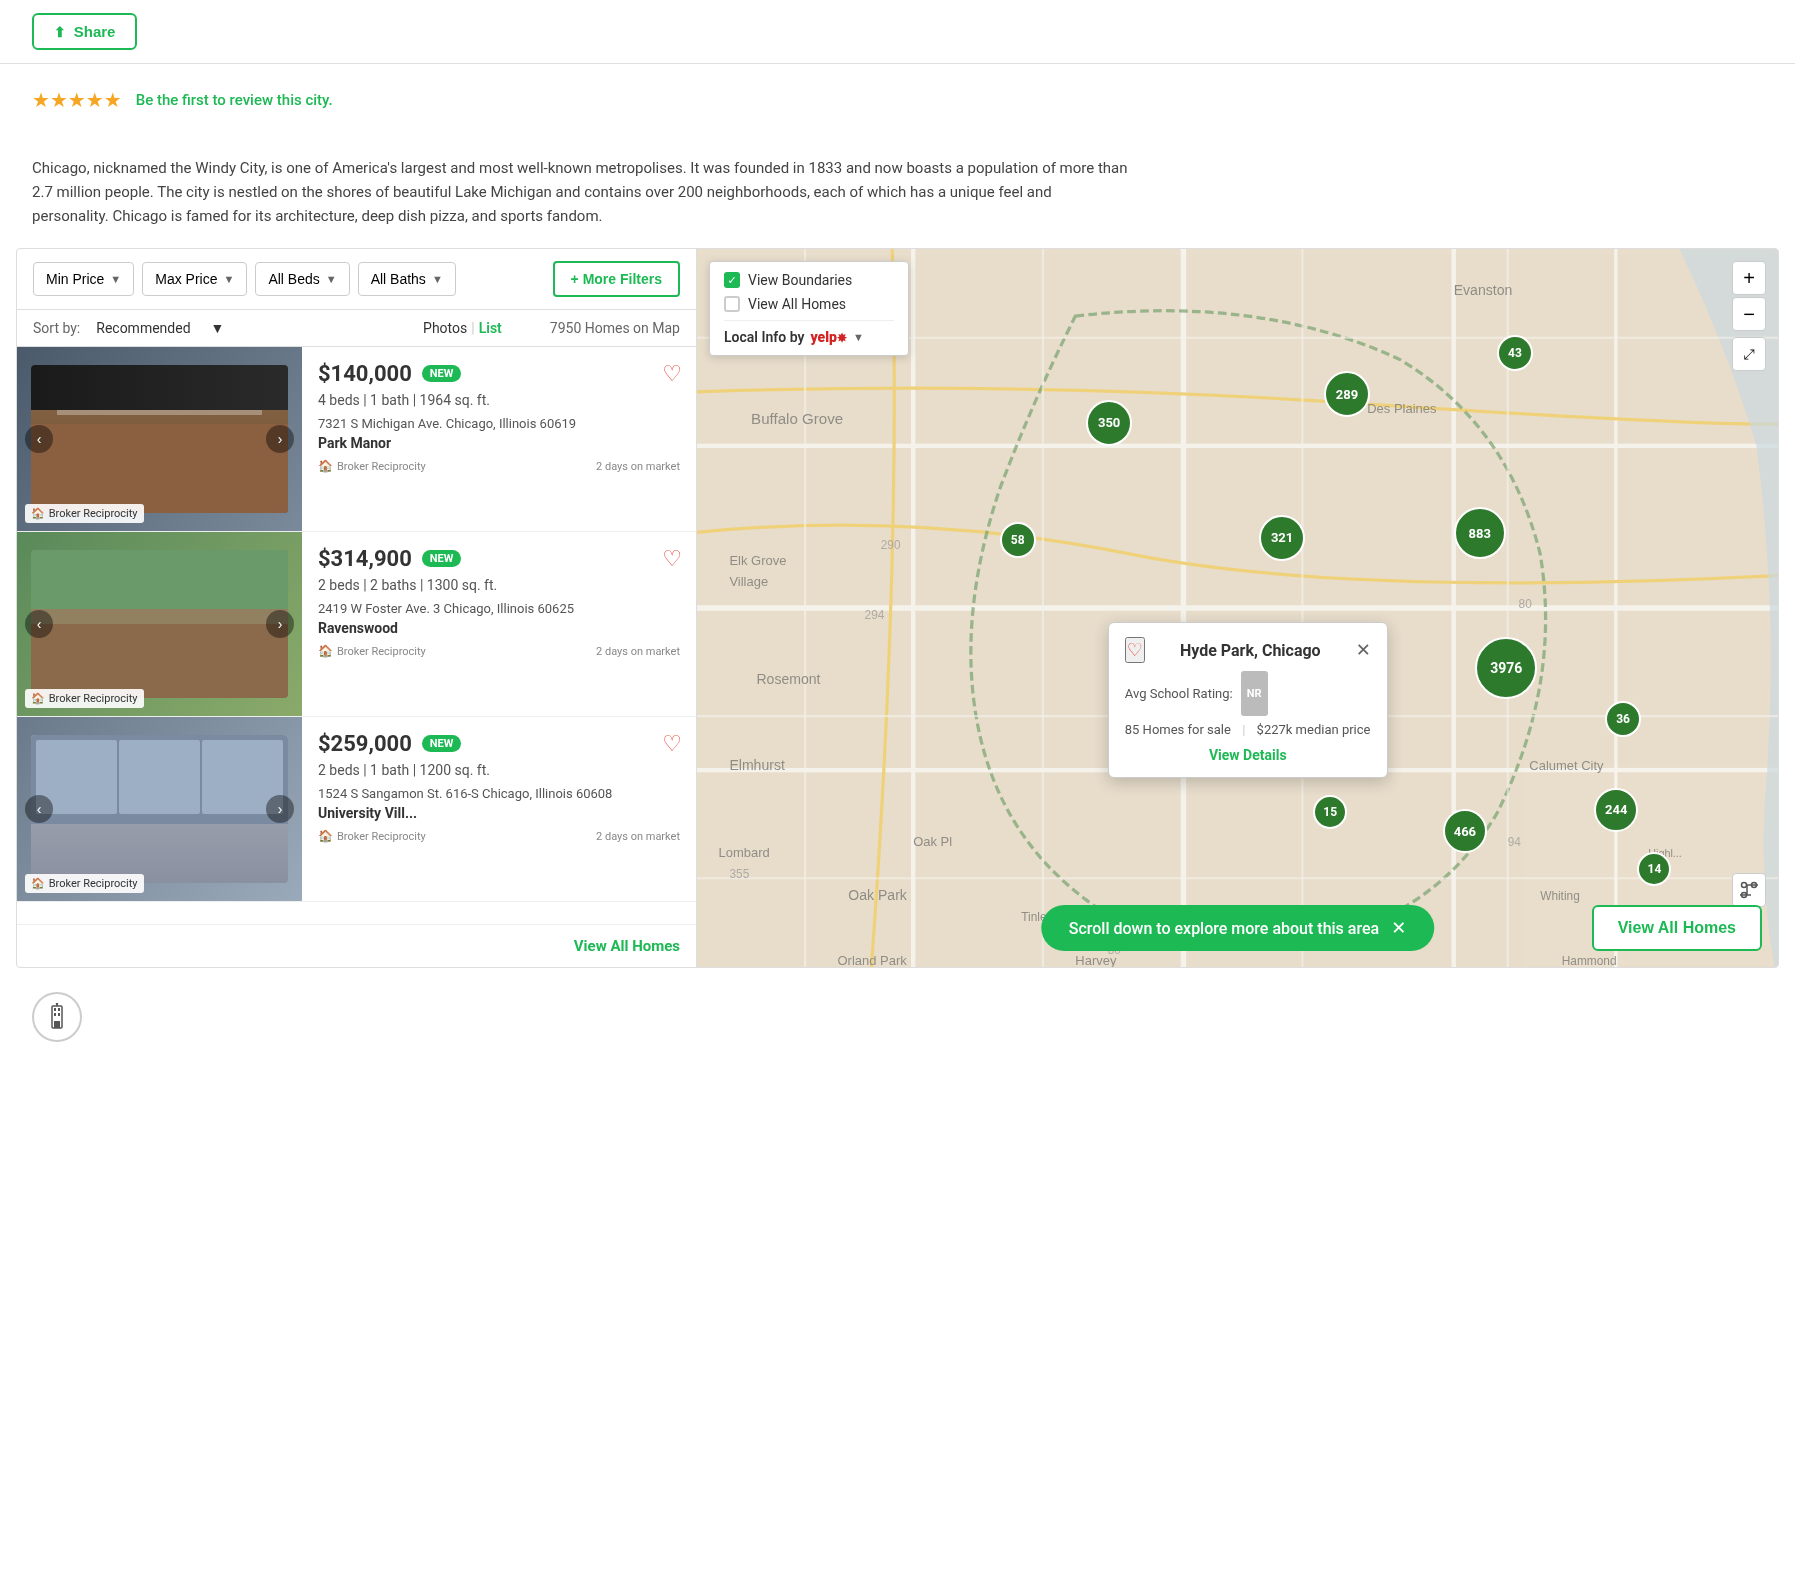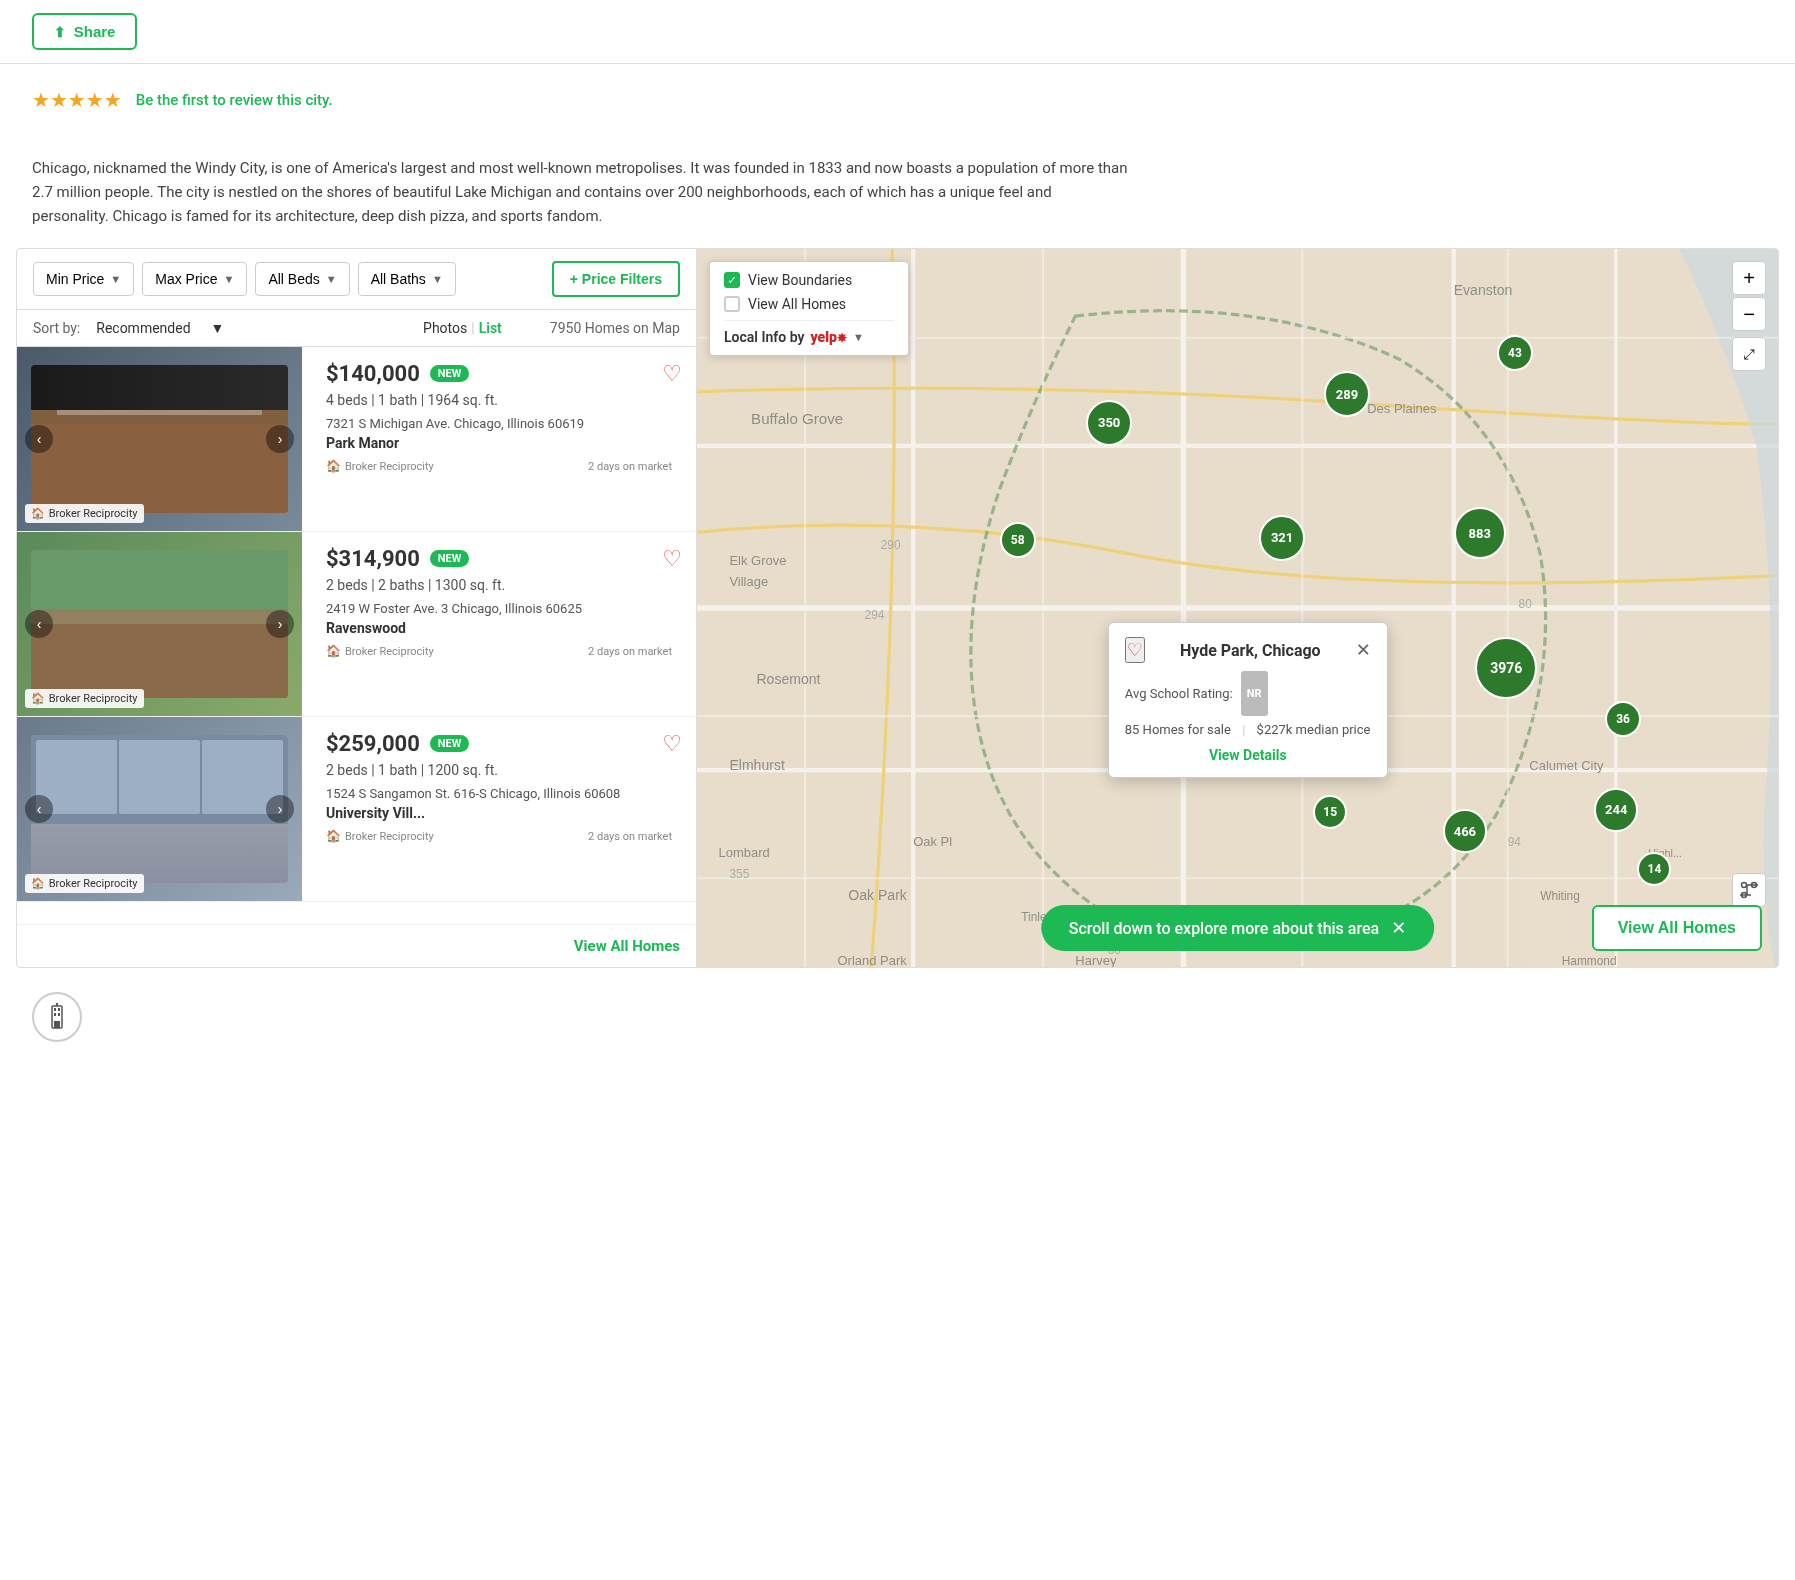--- a/index.html
+++ b/index.html
@@ -43,21 +43,21 @@
     .view-toggle .list-view { color: #1db954; font-weight: 600; }
     .homes-count { color: #666; margin-left: 32px; }
 
     
     .listings { flex: 1; overflow-y: auto; }
     .listing-item { display: flex; border-bottom: 1px solid #eee; height: 185px; }
     .listing-img { width: 285px; flex-shrink: 0; background: #888; position: relative; overflow: hidden; }
     .img-nav { position: absolute; top: 50%; transform: translateY(-50%); width: 100%; display: flex; justify-content: space-between; padding: 0 8px; }
     .img-nav-btn { background: rgba(0,0,0,0.4); color: #fff; border: none; width: 28px; height: 28px; border-radius: 50%; cursor: pointer; font-size: 14px; display: flex; align-items: center; justify-content: center; }
     .listing-broker { position: absolute; bottom: 8px; left: 8px; background: rgba(255,255,255,0.9); padding: 3px 6px; border-radius: 3px; font-size: 11px; display: flex; align-items: center; gap: 4px; }
-    .listing-info { flex: 1; padding: 14px 24px; position: relative; }
+    .listing-info { flex: 1; padding: 14px 16px; position: relative; }
     .listing-price-row { display: flex; align-items: center; gap: 10px; margin-bottom: 6px; }
     .listing-price { font-size: 22px; font-weight: 700; }
     .new-badge { background: #1db954; color: #fff; font-size: 11px; font-weight: 700; padding: 2px 8px; border-radius: 10px; }
     .heart-btn { position: absolute; top: 14px; right: 14px; color: #e74c3c; font-size: 22px; cursor: pointer; background: none; border: none; }
     .listing-details { font-size: 14px; color: #555; margin-bottom: 8px; }
     .listing-address { font-size: 13px; color: #555; margin-bottom: 4px; }
     .listing-neighborhood { font-size: 14px; font-weight: 700; color: #333; }
     .listing-broker-row { display: flex; align-items: center; gap: 4px; margin-top: 8px; font-size: 11px; color: #888; }
     .broker-icon { font-size: 12px; }
 
@@ -138,21 +138,21 @@
         <span class="chevron">▼</span>
       </button>
       <button class="filter-btn">
         <span>All Beds</span>
         <span class="chevron">▼</span>
       </button>
       <button class="filter-btn">
         <span>All Baths</span>
         <span class="chevron">▼</span>
       </button>
-      <button class="more-filters-btn">+ Price Filters</button>
+      <button class="more-filters-btn">+ More Filters</button>
     </div>
 
     <div class="sort-bar">
       <span class="sort-label">Sort by:</span>
       <span class="sort-value">
         <span>Recommended</span>
         <span>▼</span>
       </span>
       <div class="view-toggle">
         <span>Photos</span>

